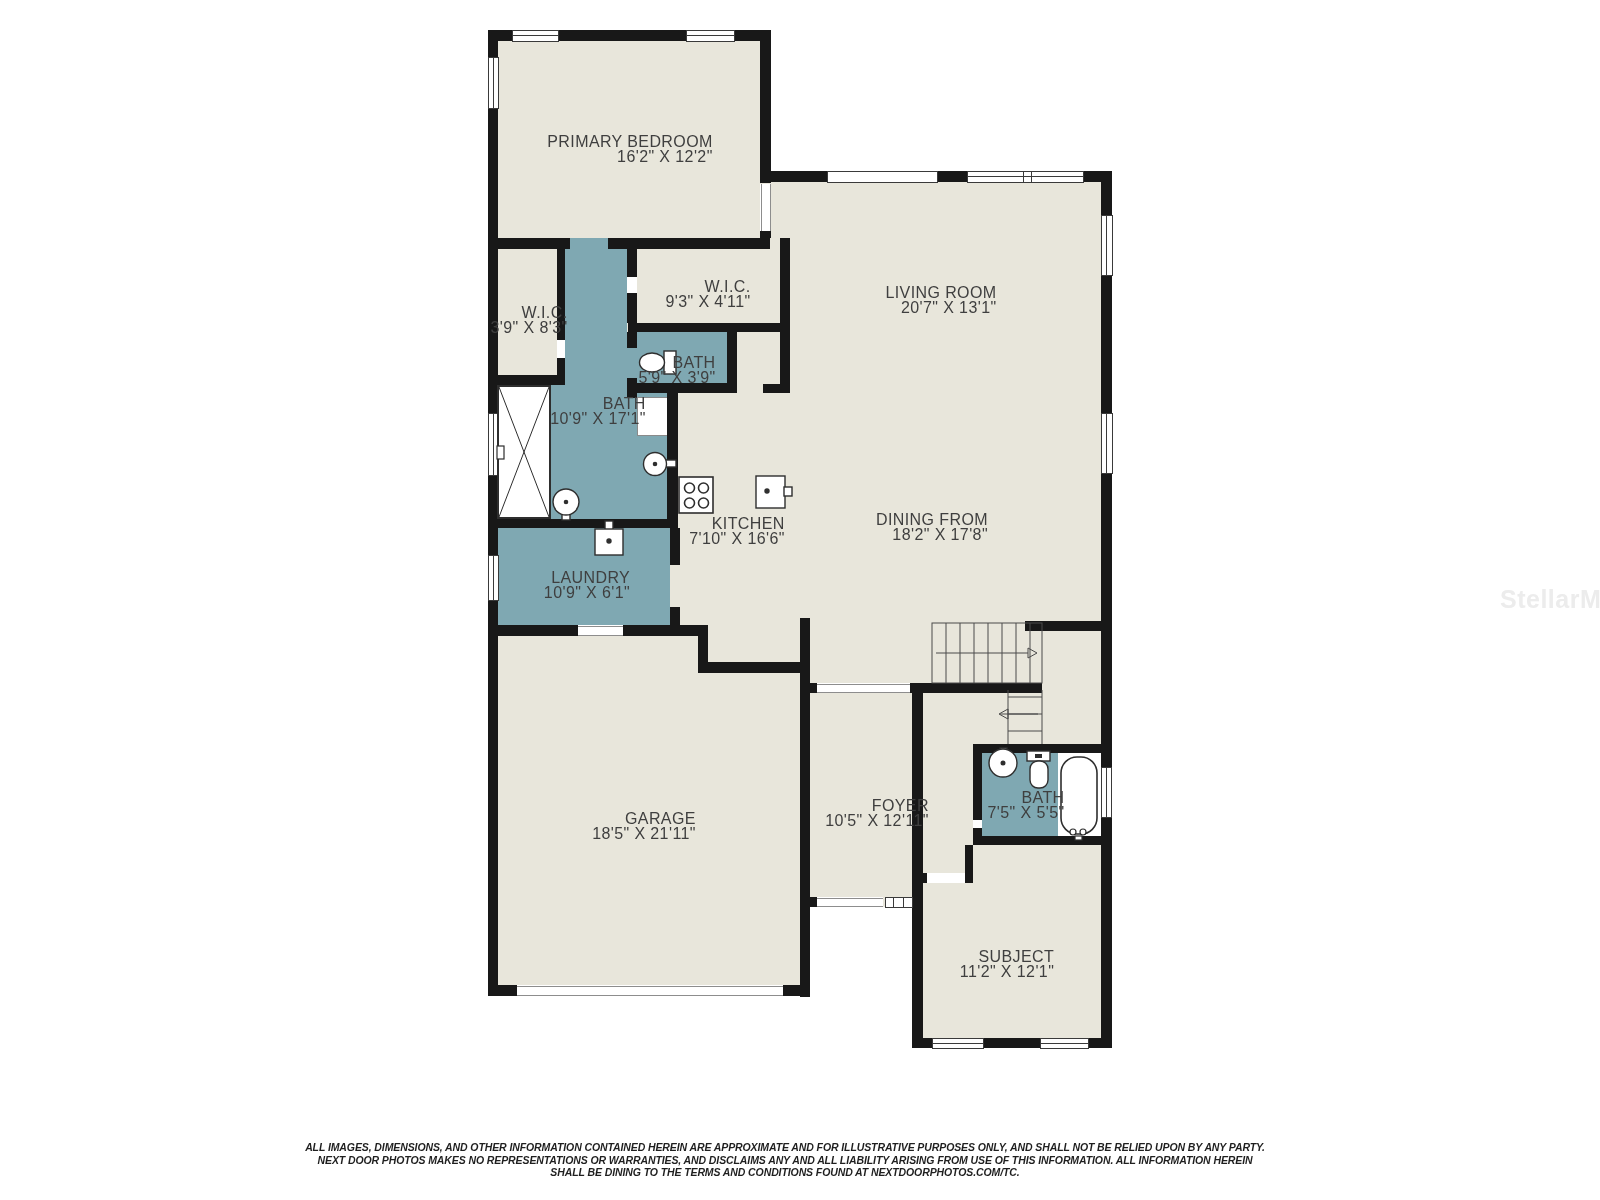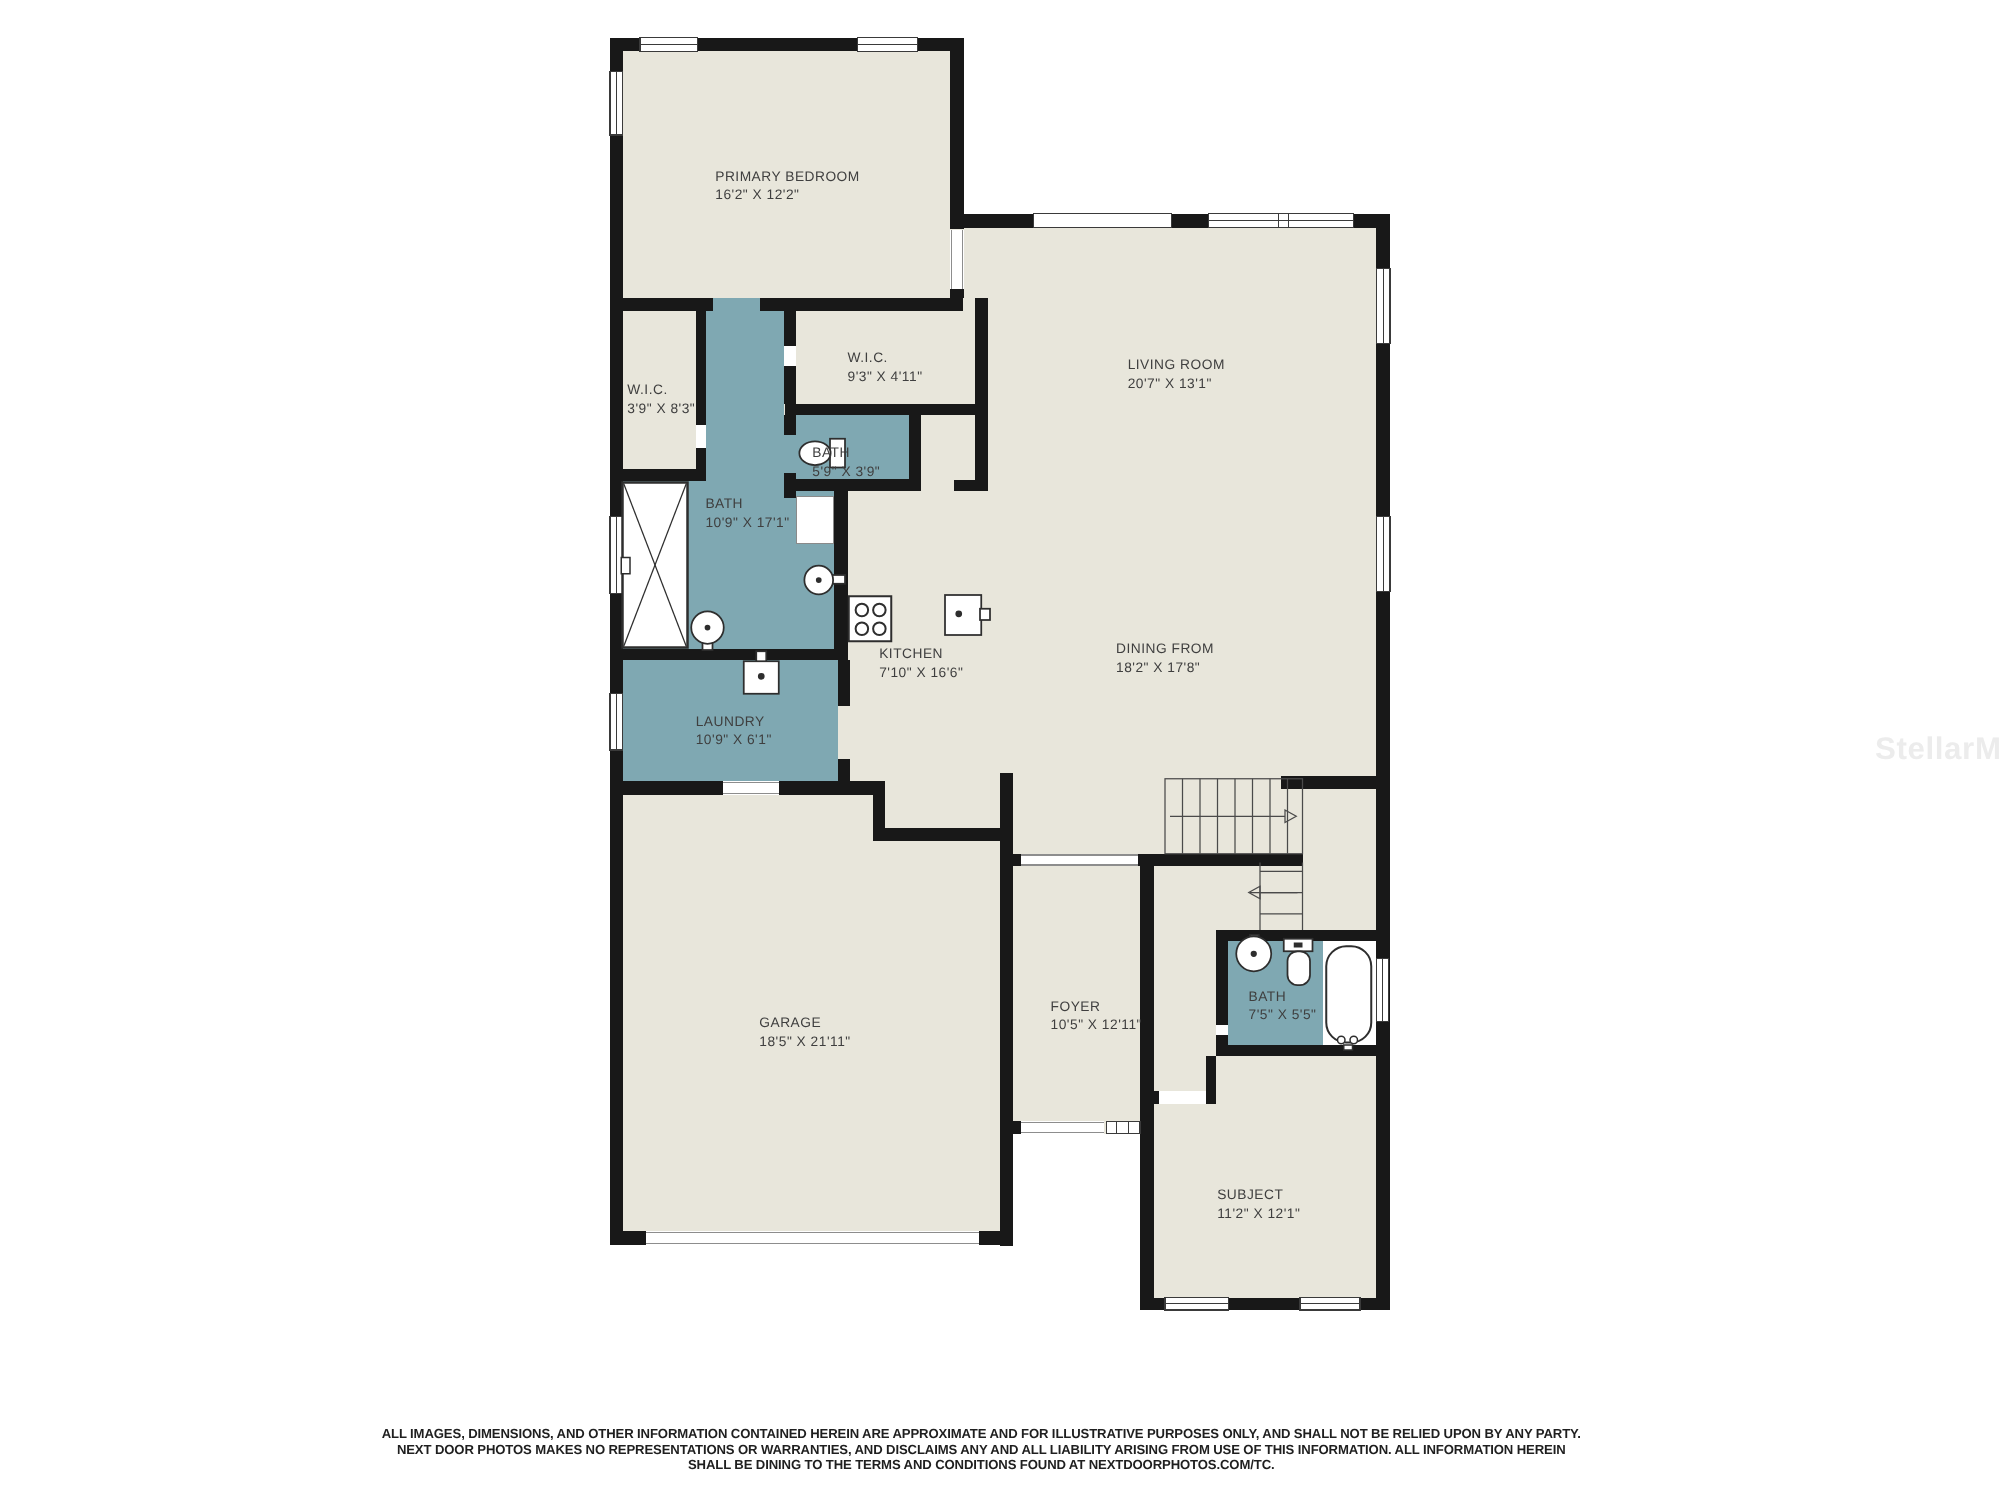--- a/index.html
+++ b/index.html
@@ -1,26 +1,26 @@
 <!DOCTYPE html>
 <html><head>
 <meta charset="utf-8">
 <style>
   html,body{margin:0;padding:0;background:#fff;}
   #stage{position:relative;width:1600px;height:1200px;background:#ffffff;overflow:hidden;
          font-family:"Liberation Sans", sans-serif;}
   #plan-svg{position:absolute;left:0;top:0;}
-  .rl{position:absolute;transform:translate(-50%,-50%);text-align:left;white-space:nowrap;
-      font-size:11px;line-height:14.5px;letter-spacing:.4px;color:#3f3f3f;}
+  .rl{position:absolute;transform:translate(-50%,-50%);text-align:right;white-space:nowrap;
+      font-size:16px;line-height:14.5px;letter-spacing:.4px;color:#3f3f3f;}
   .rn{font-weight:400;}
   .rd{font-weight:400;}
   #watermark{position:absolute;left:1500px;top:585px;font-size:25px;font-weight:bold;
       color:#ececec;letter-spacing:.5px;}
   #disclaimer{position:absolute;left:0;top:1141px;width:1570px;text-align:center;
-      font-size:10.5px;font-weight:bold;line-height:12.5px;color:#1f1f1f;letter-spacing:-0.1px;}
+      font-size:10.5px;font-weight:bold;line-height:12.5px;color:#1f1f1f;letter-spacing:-0.1px;font-style:italic;}
 </style>
 </head>
 <body>
 
 <div id="stage">
 
 <svg id="plan-svg" width="1600" height="1200" viewBox="0 0 1600 1200" shape-rendering="crispEdges">
 
   <g fill="#e8e6db">
     <rect x="498" y="40" width="262" height="200"></rect>

